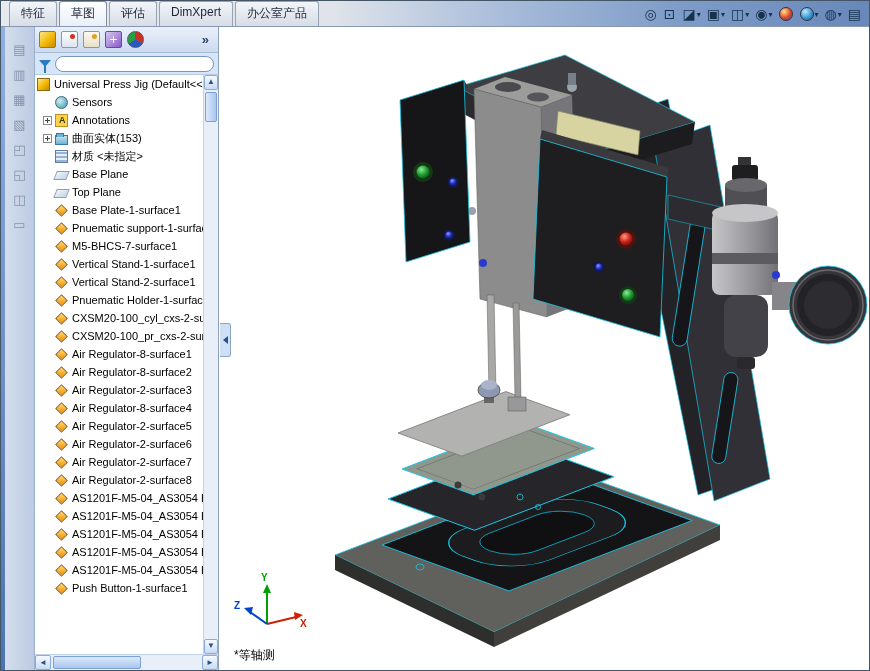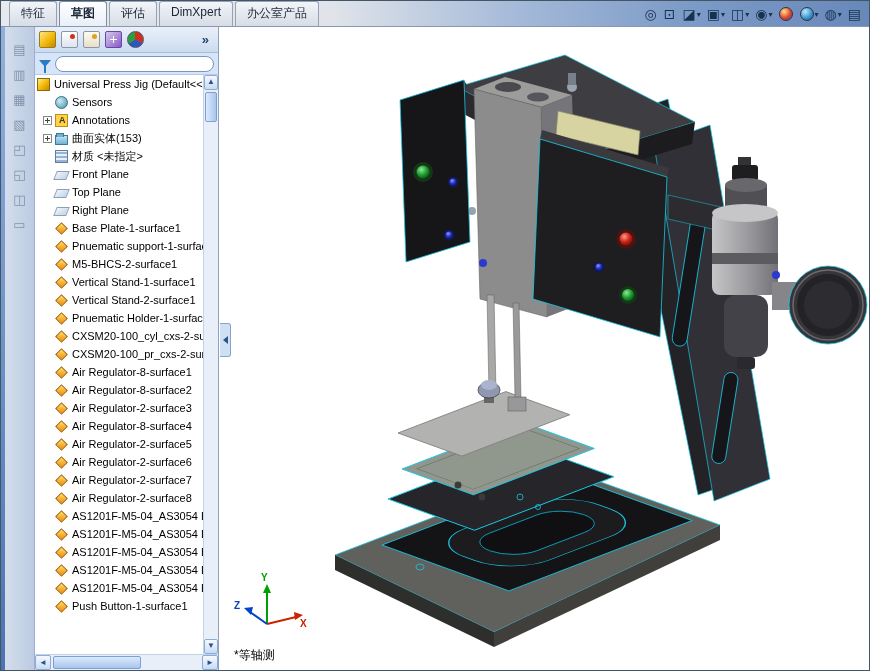--- a/index.html
+++ b/index.html
@@ -6,21 +6,21 @@
   body { font-family:"Liberation Sans","DejaVu Sans",sans-serif; }
   .app { position:relative; width:870px; height:671px; overflow:hidden; background:#fff; border:1px solid #456; }
 
   
   .tabbar { position:absolute; left:0; top:0; right:0; height:26px;
     background:linear-gradient(to right,#e6e9ee 0%,#e0e4ea 38%,#a8bcda 58%,#7e9cc8 78%,#6888ba 100%);
     border-bottom:1px solid #8898b0; display:flex; align-items:flex-end; }
   .tabs { display:flex; gap:2px; padding-left:8px; }
   .tab { font-size:12px; color:#1c2636; padding:3px 11px 4px; border:1px solid #96a2b4; border-bottom:none;
     border-radius:3px 3px 0 0; background:linear-gradient(#f2f5f9,#d7dde6); white-space:nowrap; cursor:default; }
-  .tab.active { background:linear-gradient(#ffffff,#e9eff8); font-weight:bold; border-color:#7e8ca0;text-align:right; }
+  .tab.active { background:linear-gradient(#ffffff,#e9eff8); font-weight:normal; border-color:#7e8ca0;text-align:right; }
   .hud { position:absolute; right:6px; top:3px; display:flex; align-items:center; gap:4px; }
   .hud-icon { display:flex; align-items:center; height:20px; padding:0 1px; border-radius:2px; }
   .hg { font-size:14px; line-height:18px; color:#16324e; }
   .hg.ball-appearance { width:14px; height:14px; border-radius:50%;
     background:radial-gradient(circle at 35% 30%, #ffe48a, #e0452a 55%, #3050b0 100%); border:1px solid #334; }
   .hg.ball-scene { width:14px; height:14px; border-radius:50%;
     background:radial-gradient(circle at 35% 30%, #bfe8ff, #3a9ad0 55%, #1c4f8a 100%); border:1px solid #334; }
   .caret { font-size:8px; color:#16324e; margin-left:1px; }
 
   
@@ -265,53 +265,48 @@
 
           <div class="trow">
             <span class="expander" style="visibility: hidden;"></span>
             <span class="ti material"></span>
             <span class="tlabel">材质 &lt;未指定&gt;</span>
           </div>
 
           <div class="trow">
             <span class="expander" style="visibility: hidden;"></span>
             <span class="ti plane"></span>
-            <span class="tlabel">Front Plane</span>
+            <span class="tlabel">Base Plane</span>
           </div>
 
           <div class="trow">
             <span class="expander" style="visibility: hidden;"></span>
             <span class="ti plane"></span>
             <span class="tlabel">Top Plane</span>
           </div>
 
-          <div class="trow">
-            <span class="expander" style="visibility: hidden;"></span>
-            <span class="ti plane"></span>
-            <span class="tlabel">Right Plane</span>
-          </div>
 
 
           <div class="trow">
             <span class="expander" style="visibility: hidden;"></span>
             <span class="ti surface"></span>
             <span class="tlabel">Base Plate-1-surface1</span>
           </div>
 
           <div class="trow">
             <span class="expander" style="visibility: hidden;"></span>
             <span class="ti surface"></span>
             <span class="tlabel">Pnuematic support-1-surface</span>
           </div>
 
 
           <div class="trow">
             <span class="expander" style="visibility: hidden;"></span>
             <span class="ti surface"></span>
-            <span class="tlabel">M5-BHCS-2-surface1</span>
+            <span class="tlabel">M5-BHCS-7-surface1</span>
           </div>
 
           <div class="trow">
             <span class="expander" style="visibility: hidden;"></span>
             <span class="ti surface"></span>
             <span class="tlabel">Vertical Stand-1-surface1</span>
           </div>
 
           <div class="trow">
             <span class="expander" style="visibility: hidden;"></span>

